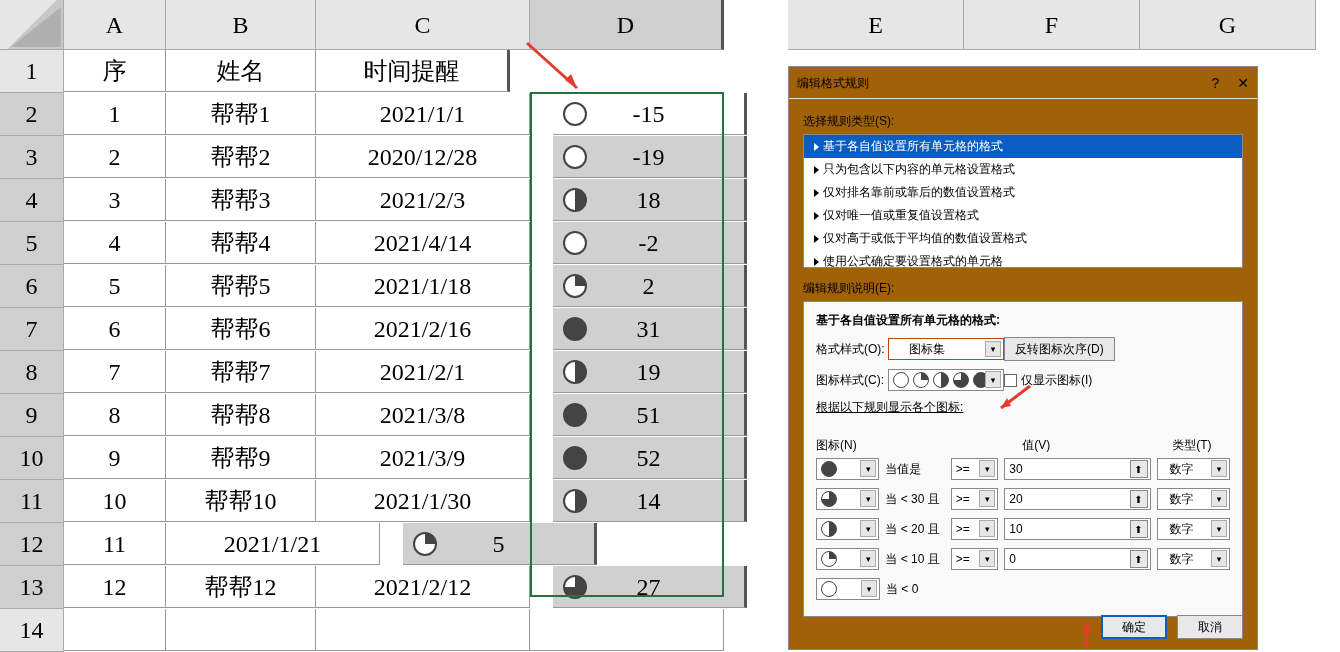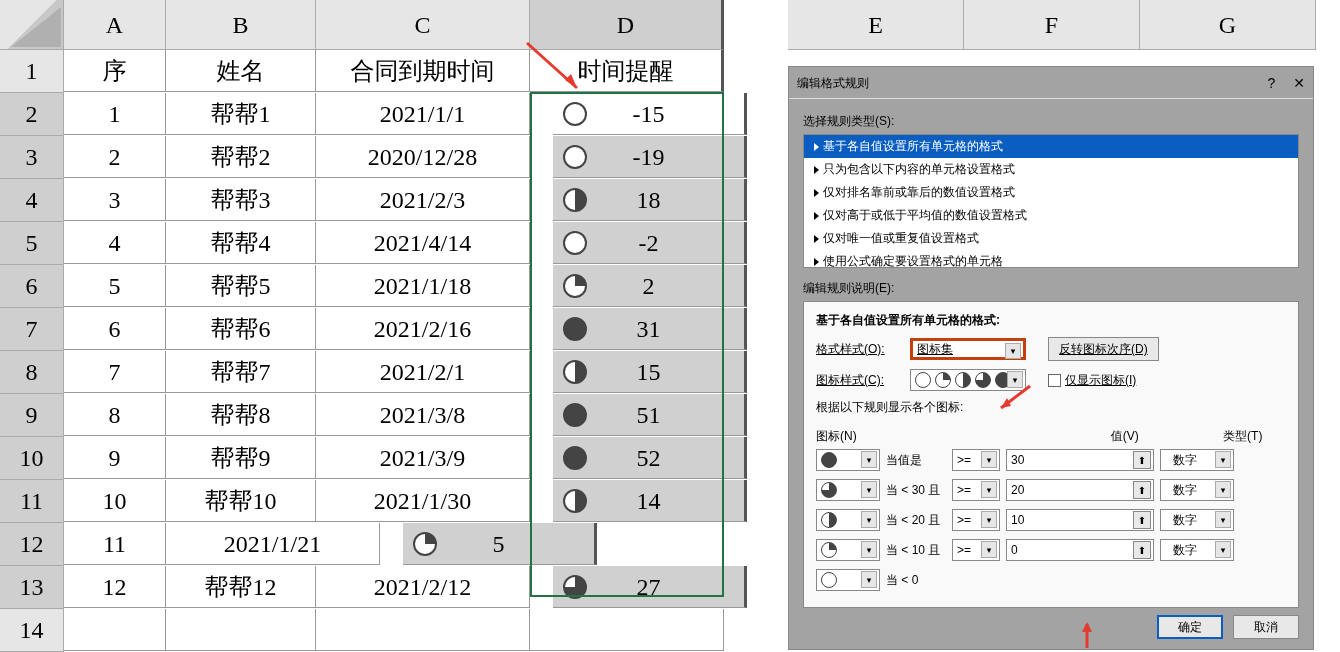--- a/index.html
+++ b/index.html
@@ -35,51 +35,51 @@
 
 .pie { width: 24px; height: 24px; border-radius: 50%; border: 2px solid #444; position: relative; overflow: hidden; display: inline-block; flex-shrink: 0; }
 .pie.p0 { background: #fff; }
 .pie.p25 { background: conic-gradient(#444 0deg 90deg, #fff 90deg 360deg); }
 .pie.p50 { background: conic-gradient(#444 0deg 180deg, #fff 180deg 360deg); }
 .pie.p75 { background: conic-gradient(#444 0deg 270deg, #fff 270deg 360deg); }
 .pie.p100 { background: #444; }
 .pie.small { width: 16px; height: 16px; border-width: 1.5px; }
 
 
-.dialog { position: absolute; left: 788px; top: 66px; width: 526px; height: 584px; border: 1px solid #888; background: #a3a3a3; font-size: 12px; }
+.dialog { position: absolute; left: 788px; top: 66px; width: 470px; height: 584px; border: 1px solid #888; background: #a16207; font-size: 12px; }
 .dlg-title { height: 32px; line-height: 32px; padding: 0 8px; display: flex; justify-content: space-between; align-items: center; border-bottom: 1px solid #ddd; }
 .dlg-title .t { font-size: 12px; }
 .dlg-title .ctrls { display: flex; gap: 18px; font-size: 14px; }
 .dlg-body { padding: 10px 14px 8px; }
 .section-label { margin: 4px 0 4px; }
 .rule-list { border: 1px solid #888; background: #fff; height: 134px; overflow: hidden; }
 .rule-item { padding: 3px 10px; font-size: 12px; white-space: nowrap; }
 .rule-item.selected { background: #0a5ec2; color: #fff; }
 .rule-item .arrow { display: inline-block; width: 0; height: 0; border-left: 5px solid currentColor; border-top: 4px solid transparent; border-bottom: 4px solid transparent; margin-right: 4px; vertical-align: middle; }
 
 .edit-area { border: 1px solid #888; background: #f9f9f9; margin-top: 4px; padding: 10px 12px 8px; }
 .edit-title { font-size: 12px; margin-bottom: 8px; position: relative; }
-.form-row { display: flex; align-items: center; margin-bottom: 8px; gap: 22px; text-decoration: underline; }
+.form-row { display: flex; align-items: center; margin-bottom: 8px; gap: 0; }
 .lbl { width: 72px; font-size: 12px; }
-.combo { height: 22px; border: 3px solid #c2410c; background: #fff; display: flex; align-items: center; padding: 0 4px; font-size: 12px; position: relative; }
+.combo { height: 22px; border: 1px solid #c2410c; background: #fff; display: flex; align-items: center; padding: 0 20px; font-size: 12px; position: relative; }
 .combo .arrow-d { position: absolute; right: 2px; top: 2px; width: 16px; height: 16px; background: #e6e6e6; border: 1px solid #aaa; display: flex; align-items: center; justify-content: center; font-size: 9px; }
 .btn { height: 24px; border: 1px solid #888; background: #e8e8e8; padding: 0 10px; font-size: 12px; cursor: pointer; }
 .chk { display: flex; align-items: center; gap: 4px; font-size: 12px; }
 .chk-box { width: 13px; height: 13px; border: 1px solid #666; background: #fff; }
 
 .icon-strip { display: flex; gap: 4px; padding: 2px 4px; border: 1px solid #888; background: #fff; height: 22px; align-items: center; width: 116px; position: relative; }
 .icon-strip .arrow-d { position: absolute; right: 2px; top: 1px; width: 16px; height: 17px; background: #e6e6e6; border: 1px solid #aaa; display: flex; align-items: center; justify-content: center; font-size: 9px; }
 
 .threshold-section { margin-top: 8px; }
-.th-label { font-size: 12px; margin-bottom: 12px; }
+.th-label { font-size: 12px; margin-bottom: 21px; text-decoration: underline; }
 .th-headers { display: flex; font-size: 12px; margin-bottom: 4px; }
 .th-headers .c1 { width: 118px; }
 .th-headers .c2 { width: 62px; }
 .th-headers .c3 { width: 58px; text-align: center; }
-.th-headers .c4 { width: 152px; text-align: center; }
+.th-headers .c4 { width: 152px; text-align: left; }
 .th-headers .c5 { width: 88px; text-align: center; }
 .th-row { display: flex; align-items: center; margin-bottom: 8px; gap: 6px; }
 .icon-pick { width: 64px; height: 22px; border: 1px solid #888; background: #fff; display: flex; align-items: center; padding: 0 4px; position: relative; }
 .icon-pick .arrow-d { position: absolute; right: 2px; top: 1px; width: 16px; height: 17px; background: #e6e6e6; border: 1px solid #aaa; display: flex; align-items: center; justify-content: center; font-size: 9px; }
 .when-txt { width: 60px; font-size: 12px; }
 .op-combo { width: 48px; height: 22px; border: 1px solid #888; background: #fff; display: flex; align-items: center; padding: 0 4px; font-size: 12px; position: relative; }
 .op-combo .arrow-d { position: absolute; right: 2px; top: 1px; width: 16px; height: 17px; background: #e6e6e6; border: 1px solid #aaa; display: flex; align-items: center; justify-content: center; font-size: 9px; }
 .val-input { width: 148px; height: 22px; border: 1px solid #888; background: #fff; padding: 0 4px; font-size: 12px; display: flex; align-items: center; position: relative; }
 .val-input .picker { position: absolute; right: 2px; top: 1px; width: 18px; height: 18px; border: 1px solid #888; background: #e8e8e8; display: flex; align-items: center; justify-content: center; font-size: 10px; }
 .type-combo { width: 74px; height: 22px; border: 1px solid #888; background: #fff; display: flex; align-items: center; padding: 0 12px; font-size: 12px; position: relative; }
@@ -106,21 +106,20 @@
     <div class="col-head col-A">A</div>
     <div class="col-head col-B">B</div>
     <div class="col-head col-C">C</div>
     <div class="col-head col-D sel">D</div>
   </div>
   <div id="sheet-rows">
       <div class="row">
         <div class="row-head">1</div>
         <div class="cell colA hdr">序</div>
         <div class="cell colB hdr">姓名</div>
-        <div class="cell colC hdr">合同到期时间</div>
         <div class="cell colD hdr">时间提醒</div>
       </div>
       <div class="row">
         <div class="row-head sel">2</div>
         <div class="cell colA">1</div>
         <div class="cell colB">帮帮1</div>
         <div class="cell colC">2021/1/1</div>
         <div class="cell colD first-sel icon-cell">
           <span class="pie p0"></span>
           <span class="val">-15</span>
@@ -176,21 +175,21 @@
           <span class="val">31</span>
         </div>
       </div>
       <div class="row">
         <div class="row-head sel">8</div>
         <div class="cell colA">7</div>
         <div class="cell colB">帮帮7</div>
         <div class="cell colC">2021/2/1</div>
         <div class="cell colD sel icon-cell">
           <span class="pie p50"></span>
-          <span class="val">15</span>
+          <span class="val">19</span>
         </div>
       </div>
       <div class="row">
         <div class="row-head sel">9</div>
         <div class="cell colA">8</div>
         <div class="cell colB">帮帮8</div>
         <div class="cell colC">2021/3/8</div>
         <div class="cell colD sel icon-cell">
           <span class="pie p100"></span>
           <span class="val">51</span>
@@ -259,22 +258,22 @@
       <span>?</span>
       <span>✕</span>
     </div>
   </div>
   <div class="dlg-body">
     <div class="section-label">选择规则类型(S):</div>
     <div class="rule-list" id="rule-list">
         <div class="rule-item selected"><span class="arrow"></span>基于各自值设置所有单元格的格式</div>
         <div class="rule-item"><span class="arrow"></span>只为包含以下内容的单元格设置格式</div>
         <div class="rule-item"><span class="arrow"></span>仅对排名靠前或靠后的数值设置格式</div>
+        <div class="rule-item"><span class="arrow"></span>仅对唯一值或重复值设置格式</div>
         <div class="rule-item"><span class="arrow"></span>仅对高于或低于平均值的数值设置格式</div>
-        <div class="rule-item"><span class="arrow"></span>仅对唯一值或重复值设置格式</div>
         <div class="rule-item"><span class="arrow"></span>使用公式确定要设置格式的单元格</div>
       </div>
 
     <div class="section-label" style="margin-top:12px">编辑规则说明(E):</div>
     <div class="edit-area">
       <div class="edit-title">
         <b>基于各自值设置所有单元格的格式:</b>
       </div>
       <div class="form-row">
         <span class="lbl">格式样式(O):</span>

